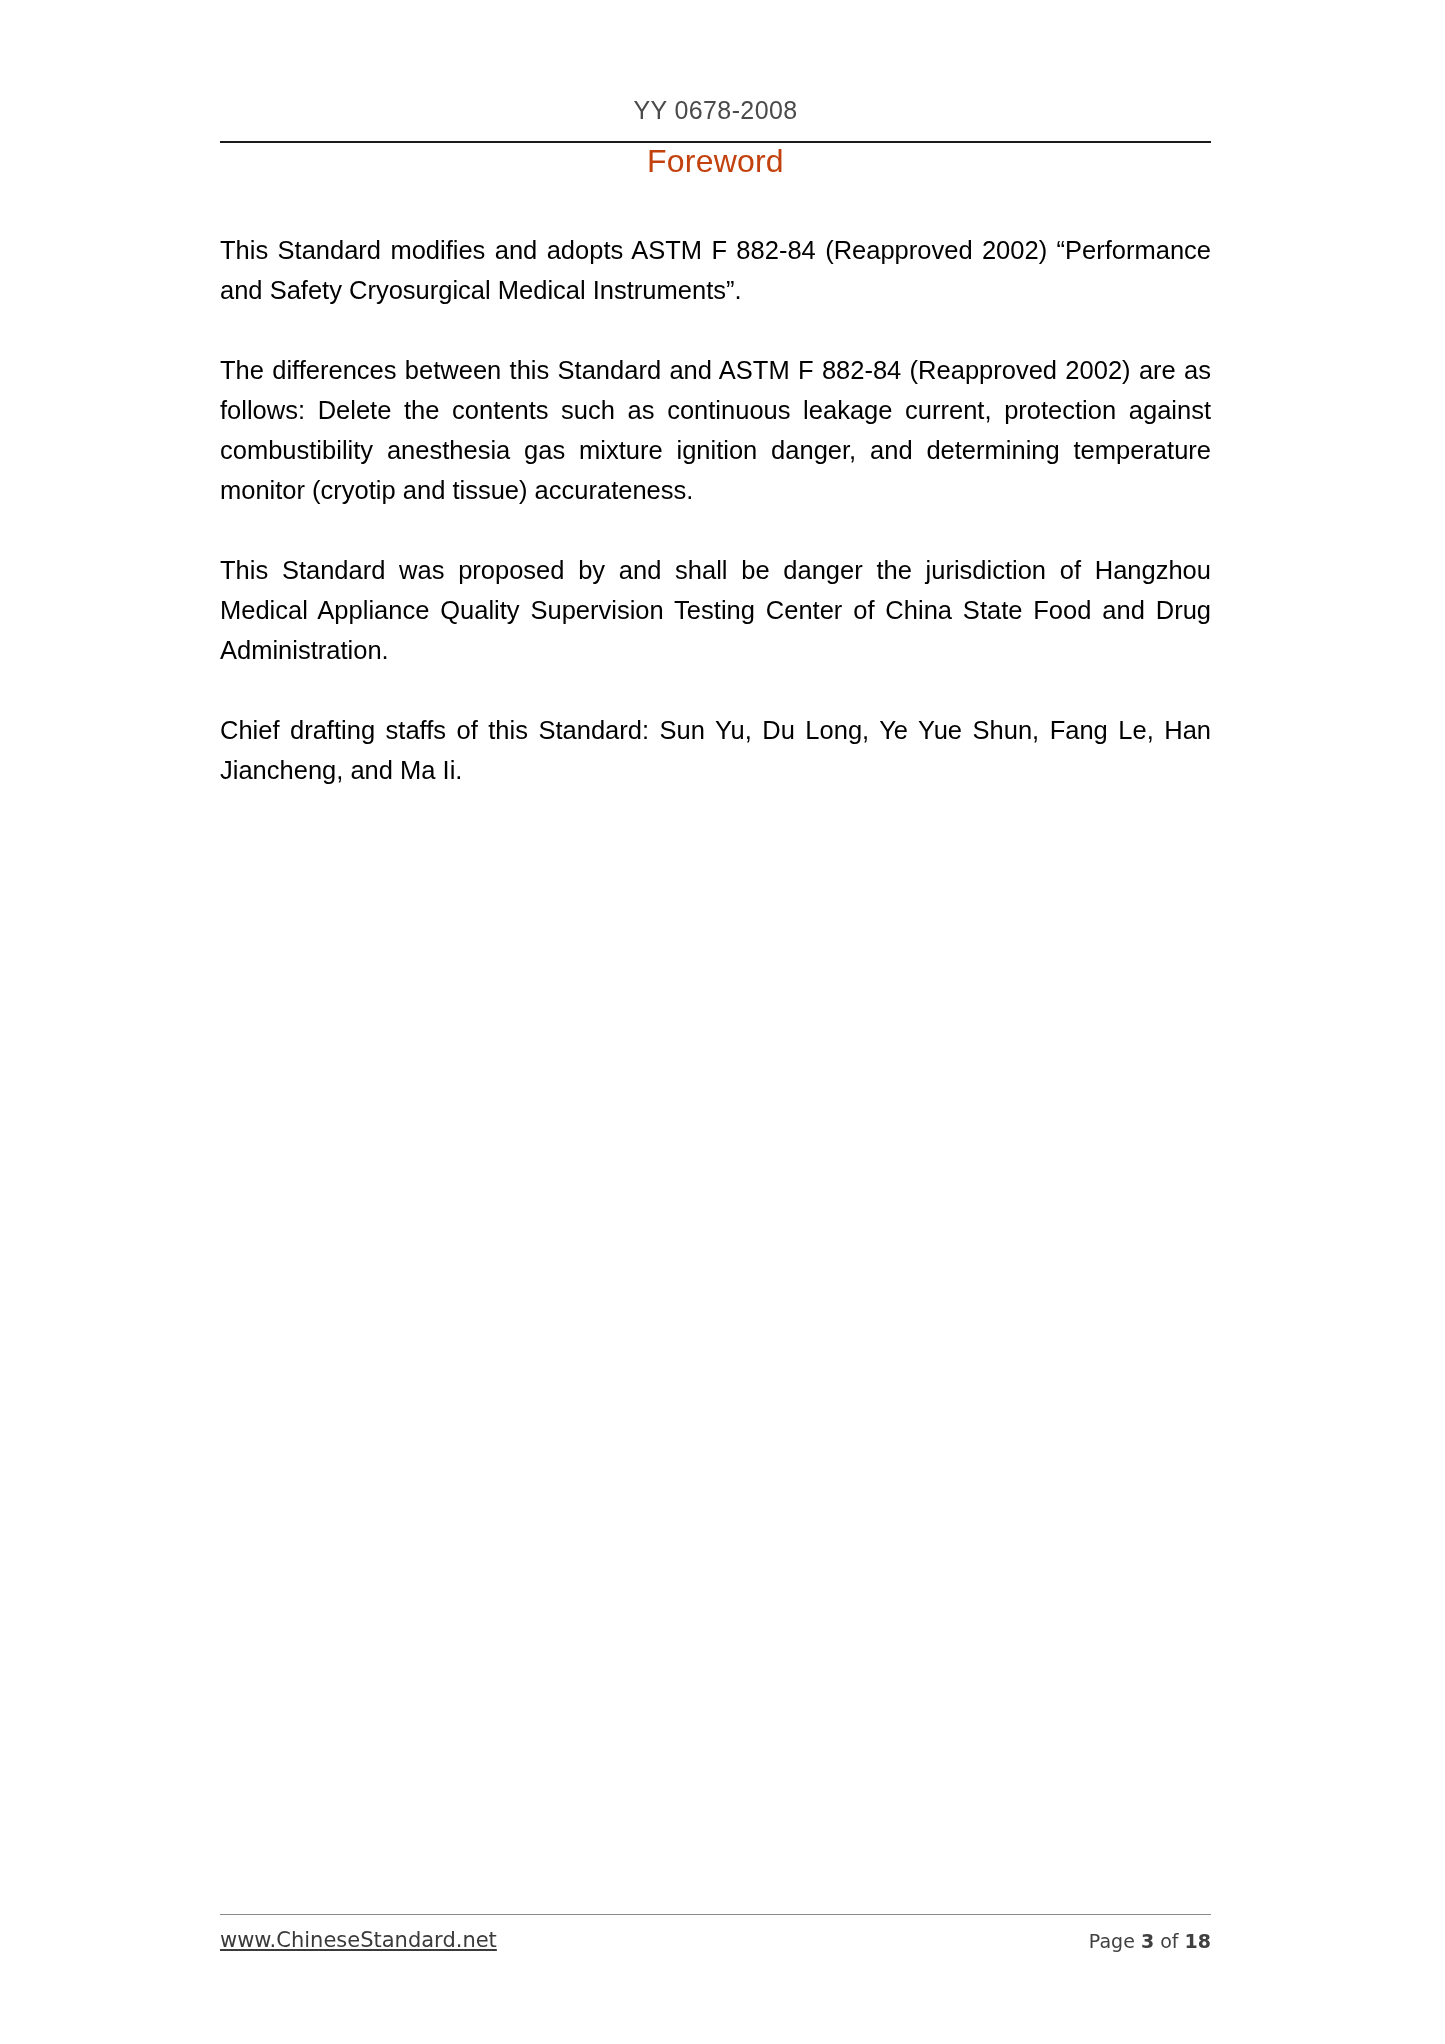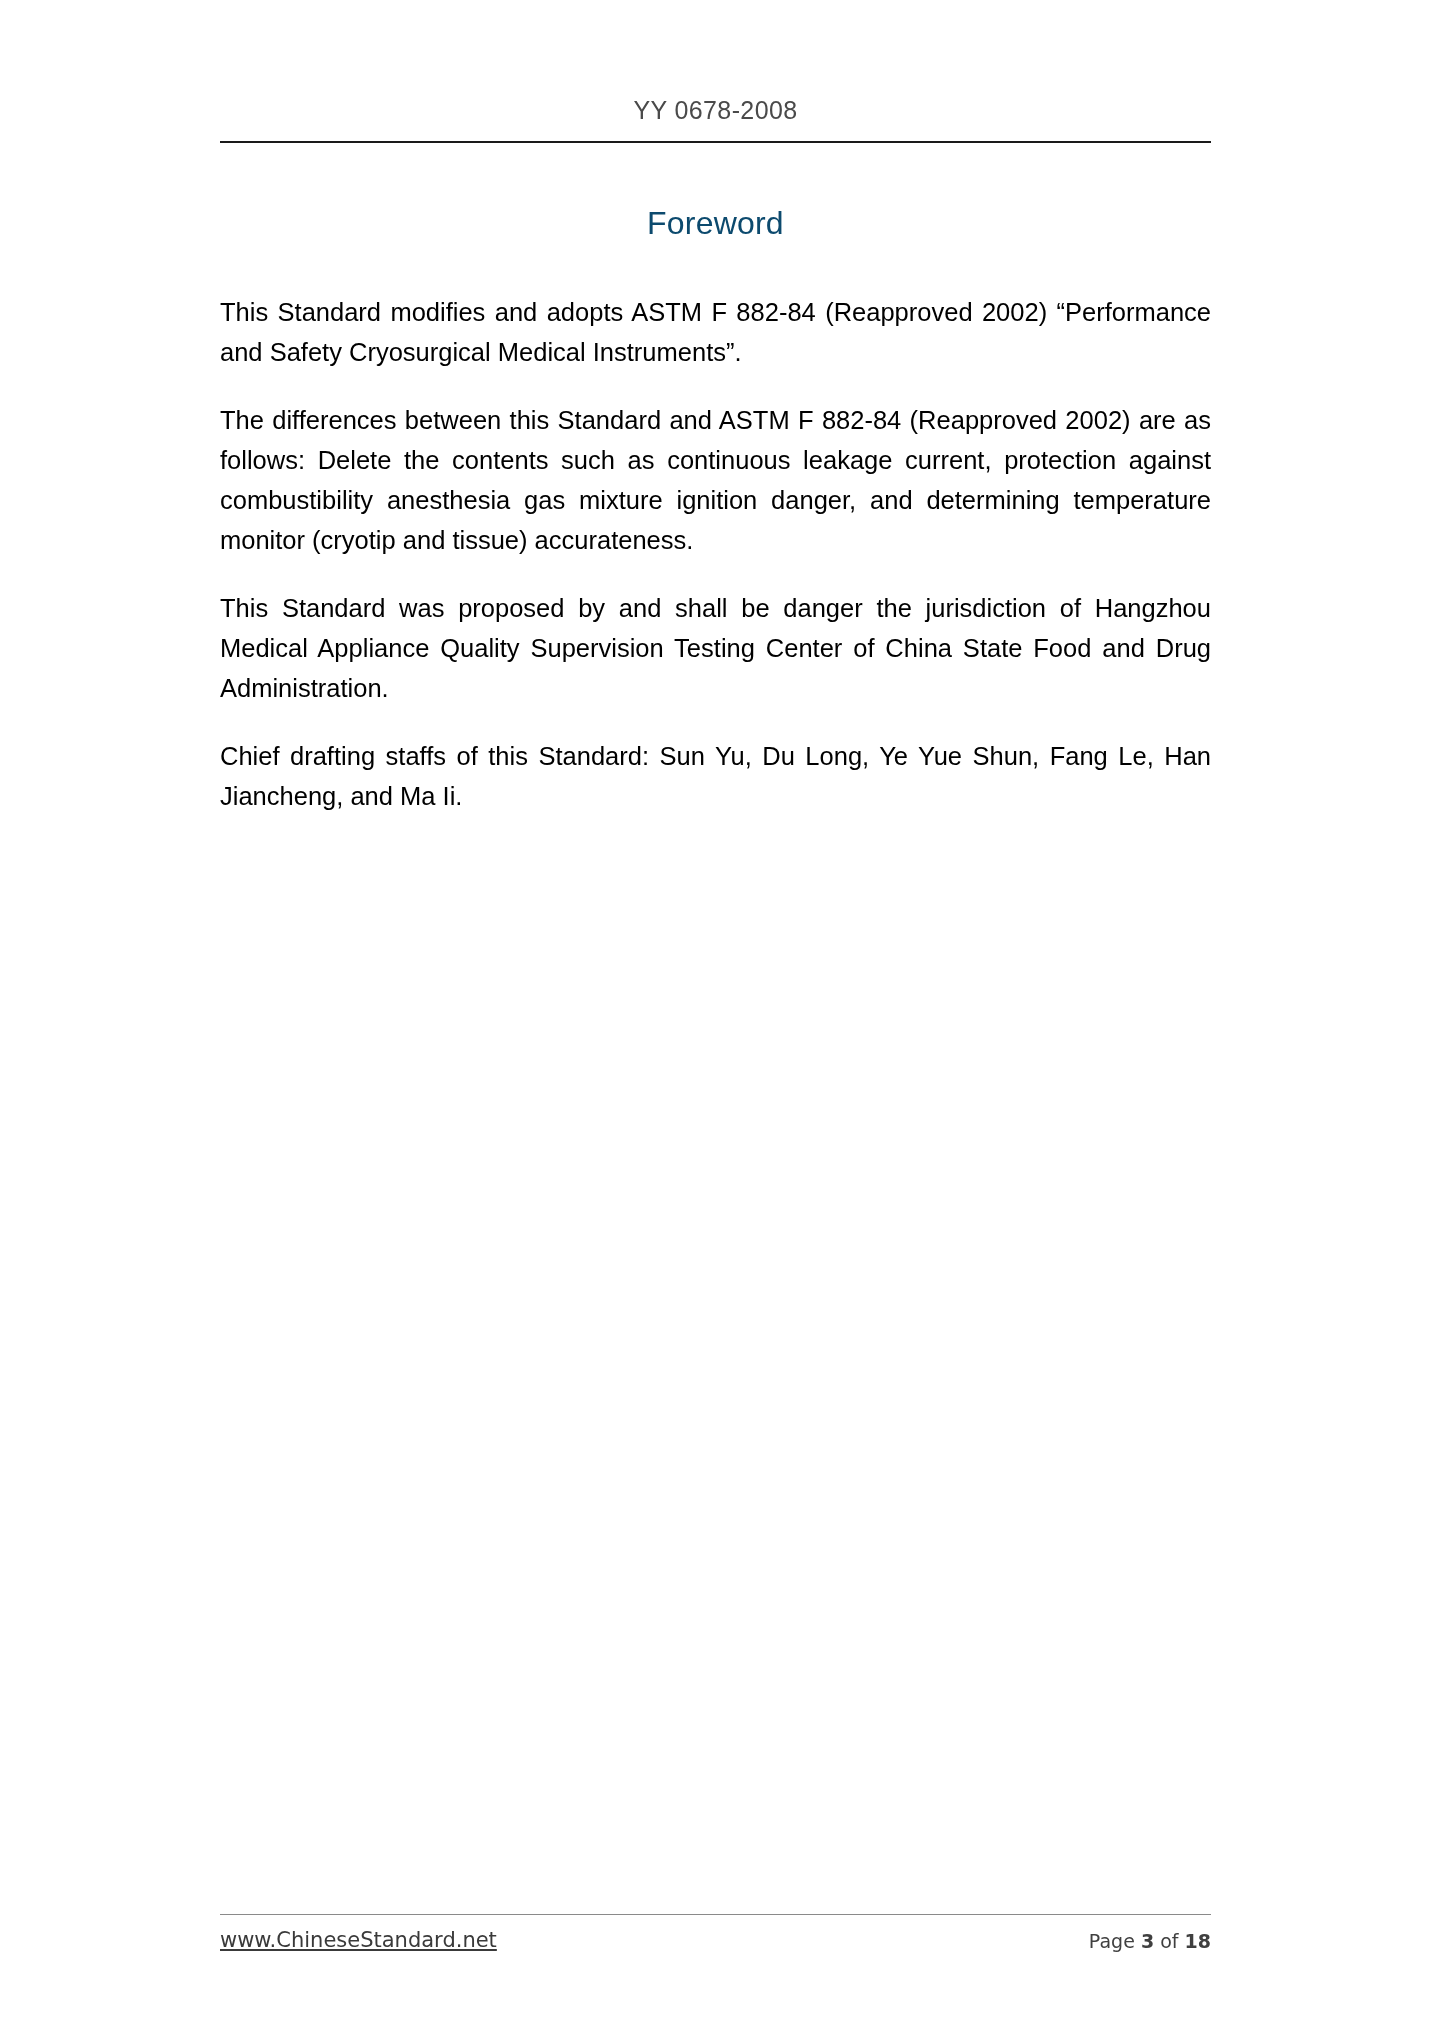--- a/index.html
+++ b/index.html
@@ -27,36 +27,35 @@
     text-align: center;
     font-size: 25px;
     color: #4a4a4a;
     letter-spacing: 0.4px;
   }
   .header-rule {
     margin-top: 16px;
     border-bottom: 2px solid #1a1a1a;
   }
   .doc-title {
-    margin-top: 62px;
     text-align: center;
     font-size: 32px;
-    color: #0c4a6e;
+    color: #c2410c;
     letter-spacing: 0.2px;
   }
   .body-block {
     margin-top: 50px;
     font-size: 25.5px;
     line-height: 40px;
     text-align: justify;
     text-justify: inter-word;
     color: #000000;
   }
   .body-block + .body-block {
-    margin-top: 28px;
+    margin-top: 40px;
   }
   .footer {
     position: absolute;
     left: 220px;
     right: 220px;
     bottom: 92px;
   }
   .footer-rule {
     border-top: 1.5px solid #8a8a8a;
   }

